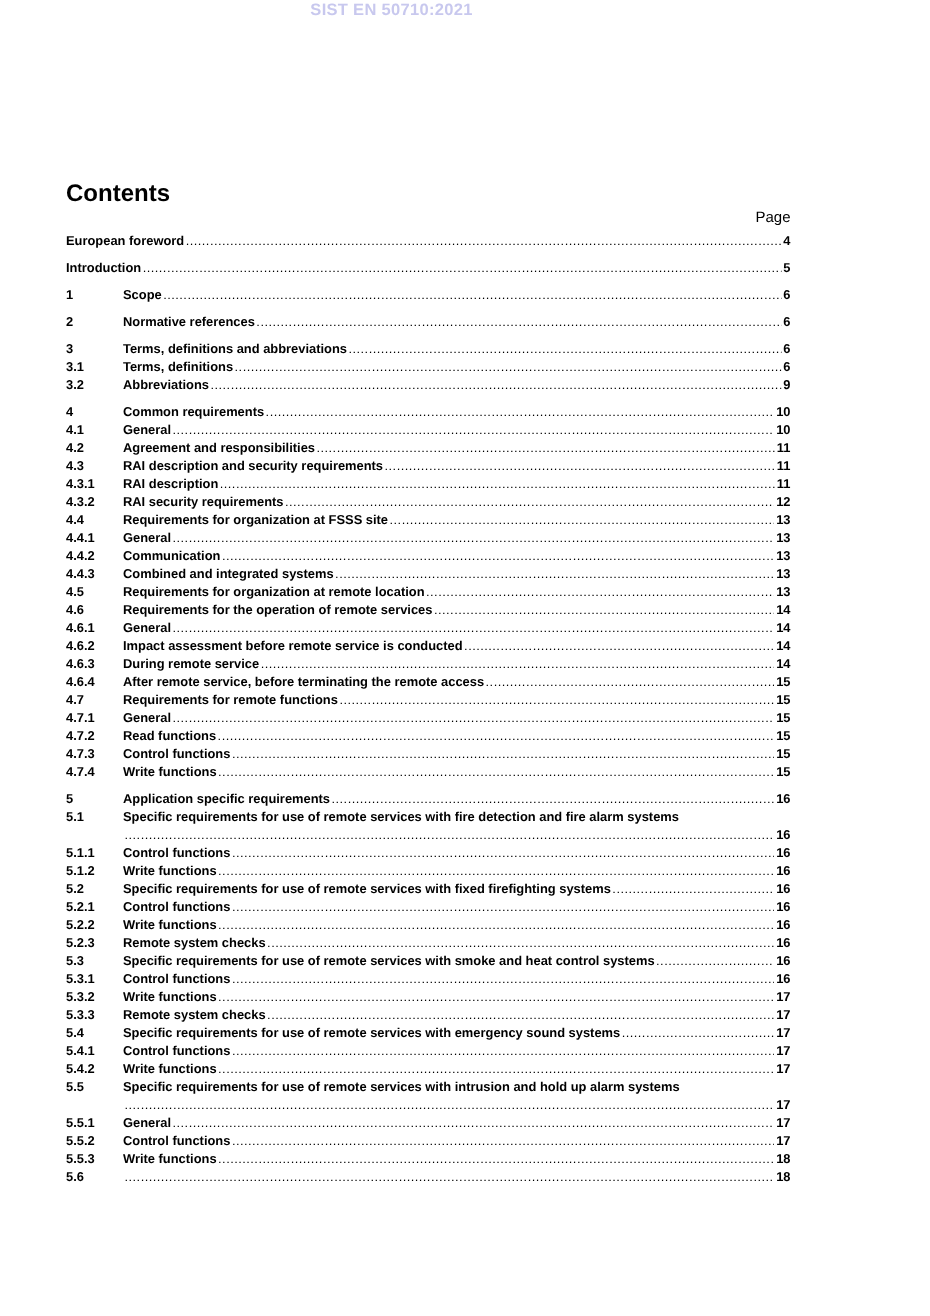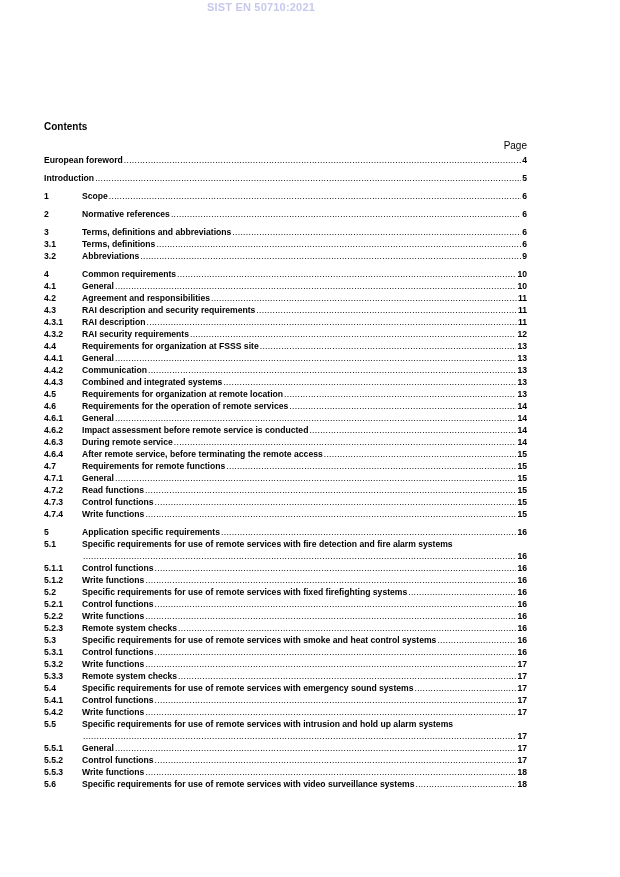--- a/index.html
+++ b/index.html
@@ -1,19 +1,19 @@
 <!DOCTYPE html>
 <html><head>
   <meta charset="utf-8">
   <style>
     html, body { margin: 0; padding: 0; background: #ffffff; }
     body { width: 620px; height: 877px; position: relative; overflow: hidden; font-family: "Liberation Sans", sans-serif; color: #000; }
     .watermark { position: absolute; top: 0; left: 0; width: 522px; text-align: center; font-size: 11px; font-weight: bold; color: #c8c8ee; letter-spacing: 0.2px; line-height: 14px; }
     .heading-row { position: absolute; left: 44px; top: 121px; width: 483px; height: 22px; }
-    .contents-title { position: absolute; left: 0; top: 0; font-size: 10px; font-weight: bold; }
+    .contents-title { position: absolute; left: 0; top: 0; font-size: 16px; font-weight: bold; }
     .page-label { position: absolute; right: 0; top: 19px; font-size: 10px; }
     .toc { position: absolute; left: 44px; top: 154px; width: 483px; font-size: 8.6px; font-weight: bold; }
     .row { display: flex; align-items: flex-end; height: 12px; line-height: 12px; white-space: nowrap; }
     .row.gap-top { margin-top: 6px; }
     .num { width: 38px; flex: none; }
     .title { flex: none; }
     .dots { flex: 1 1 auto; overflow: hidden; margin: 0 1px; font-weight: normal; letter-spacing: 0.3px; }
     .dots::before { content: "................................................................................................................................................................................................................................................................"; }
     .pg { flex: none; text-align: right; }
     .wrap-row { height: 12px; line-height: 12px; display: flex; }
@@ -311,17 +311,16 @@
       <span class="pg">17</span>
     </div>
     <div class="row">
       <span class="num">5.5.3</span>
       <span class="title">Write functions</span>
       <span class="dots"></span>
       <span class="pg">18</span>
     </div>
     <div class="row">
       <span class="num">5.6</span>
-      <span class="title">Specific requirements for use of remote services with video surveillance systems</span>
       <span class="dots"></span>
       <span class="pg">18</span>
     </div>
   </div>
 
 </body></html>

